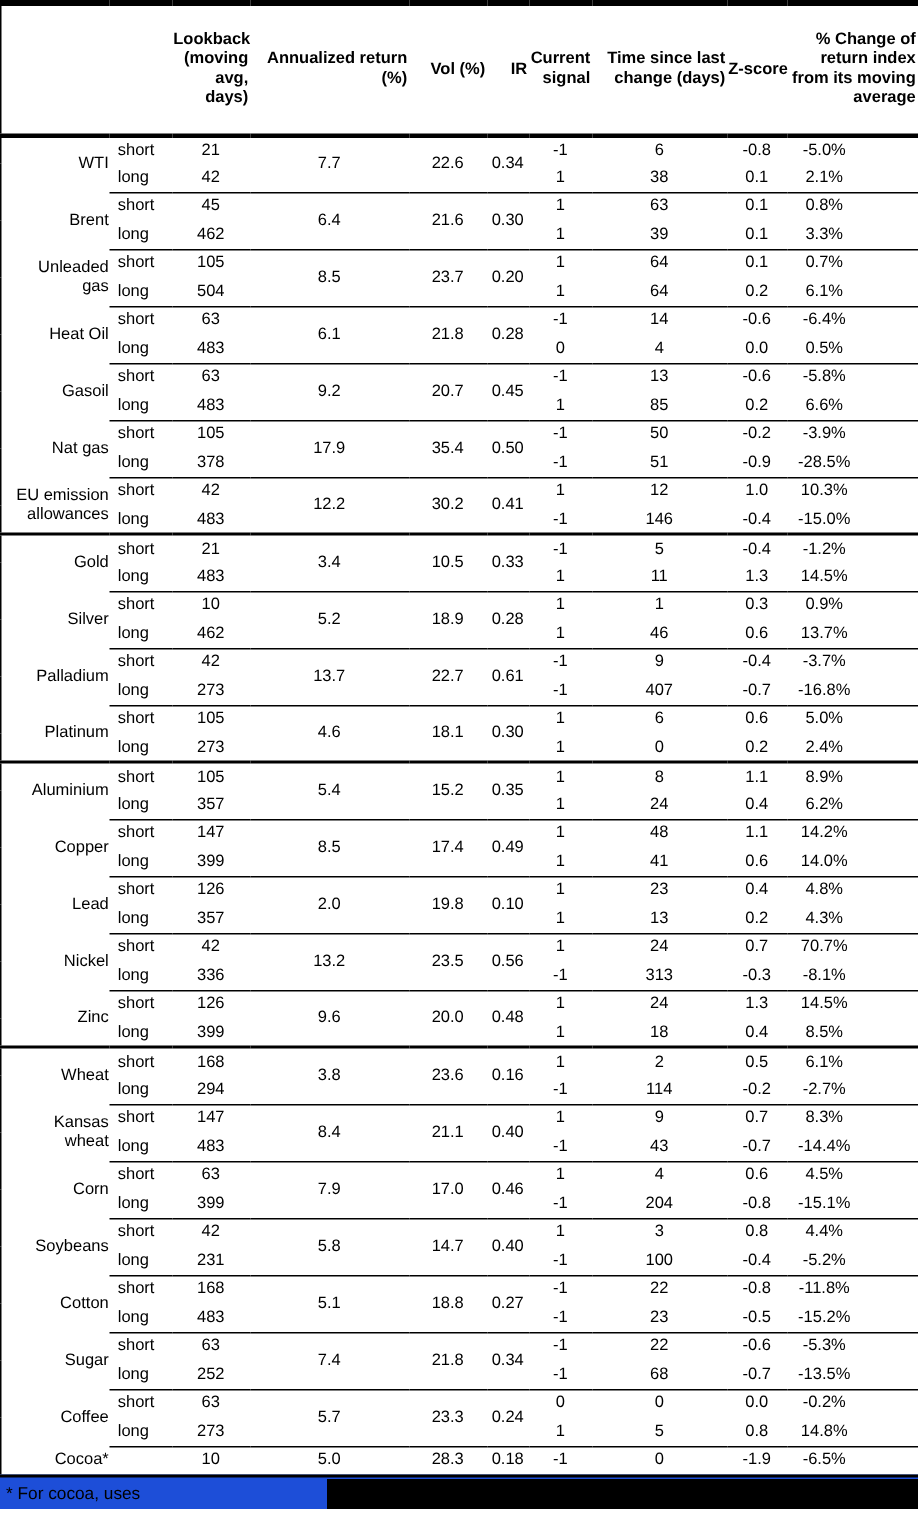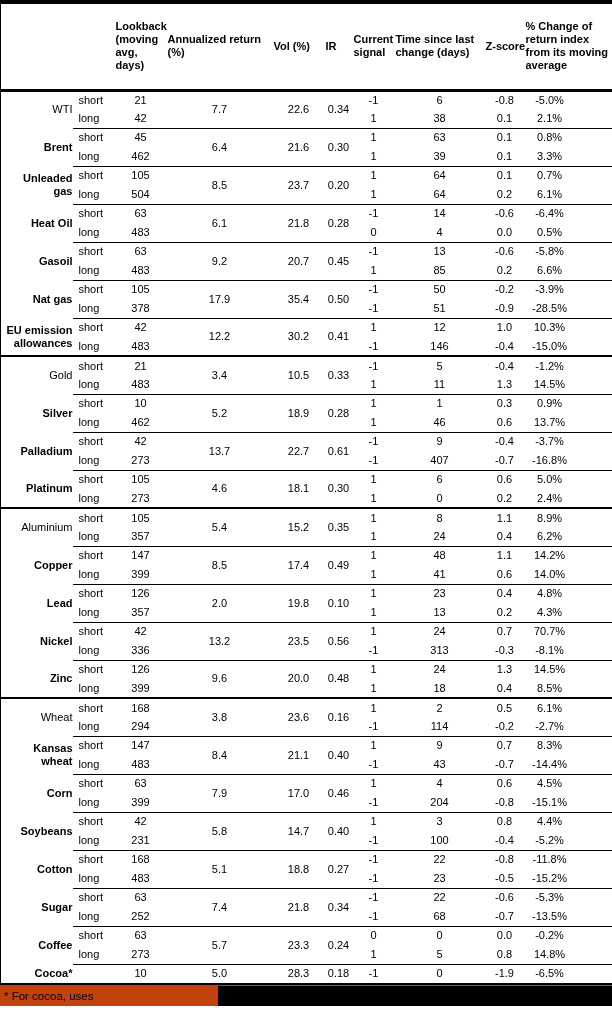--- a/index.html
+++ b/index.html
@@ -4,37 +4,37 @@
 <style>
   html,body { margin:0; padding:0; background:#ffffff; }
   body { font-family:"Liberation Sans", sans-serif; color:#000; }
   .page { width:612px; height:1013px; overflow:hidden; background:#fff; position:relative; }
 
   table.sig { width:612px; border-collapse:collapse; table-layout:fixed;
               border-top:4px solid #000; border-left:1px solid #000; border-right:2px solid #000; }
   th, td { padding:0; font-size:11px; line-height:13px; overflow:hidden; }
 
   thead tr { height:88px; }
-  thead th { font-weight:bold; text-align:left; vertical-align:middle;
+  thead th { font-weight:bold; text-align:right; vertical-align:middle;
              border-bottom:3px solid #000; padding:0 1px; }
   thead th.nowrap { white-space:nowrap; }
 
   tbody tr { height:19px; }
   tbody td { vertical-align:middle; white-space:nowrap; }
   td.name { text-align:right; padding-left:5px; white-space:normal; line-height:13px; }
   td.label { text-align:left; padding-left:6px; }
   td.num  { text-align:center; }
   td.pct  { text-align:center; padding-right:37px; }
   td.merge { text-align:center; vertical-align:middle; }
 
   tbody tr.comm-start > td { border-top:1px solid #000; }
-  tbody tr.comm-start > td.name { border-top:none;font-weight:bold; }
+  tbody tr.comm-start > td.name { border-top:none; }
   tbody tr.group-start > td { border-top:2px solid #000; }
 
-  .footer { position:relative; height:21px; border-top:2px solid #000; background:#c2410c; }
+  .footer { position:relative; height:21px; border-top:2px solid #000; background:#1d4ed8; }
   .footnote { position:absolute; left:0; top:0; bottom:0; width:214px;
               display:flex; align-items:center; padding-left:4px; font-size:11.5px; }
   .redaction { position:absolute; left:218px; right:0; top:1px; bottom:0; background:#000; }
 </style>
 </head>
 <body>
 
 <div class="page">
   <table class="sig">
     <colgroup>

